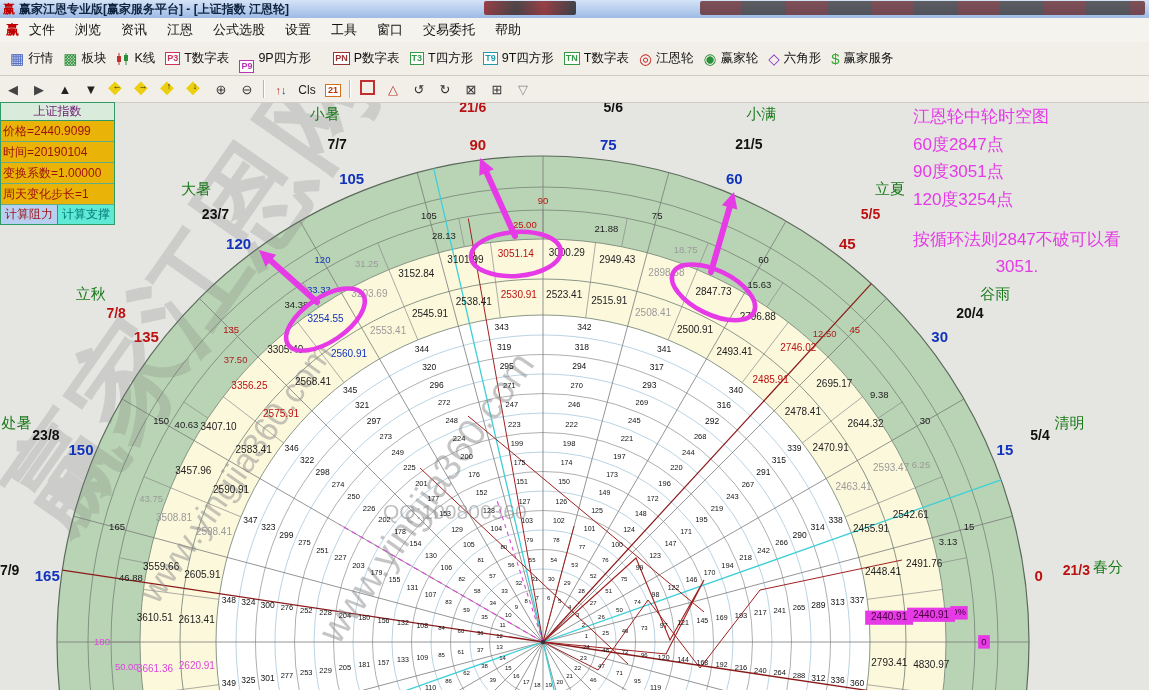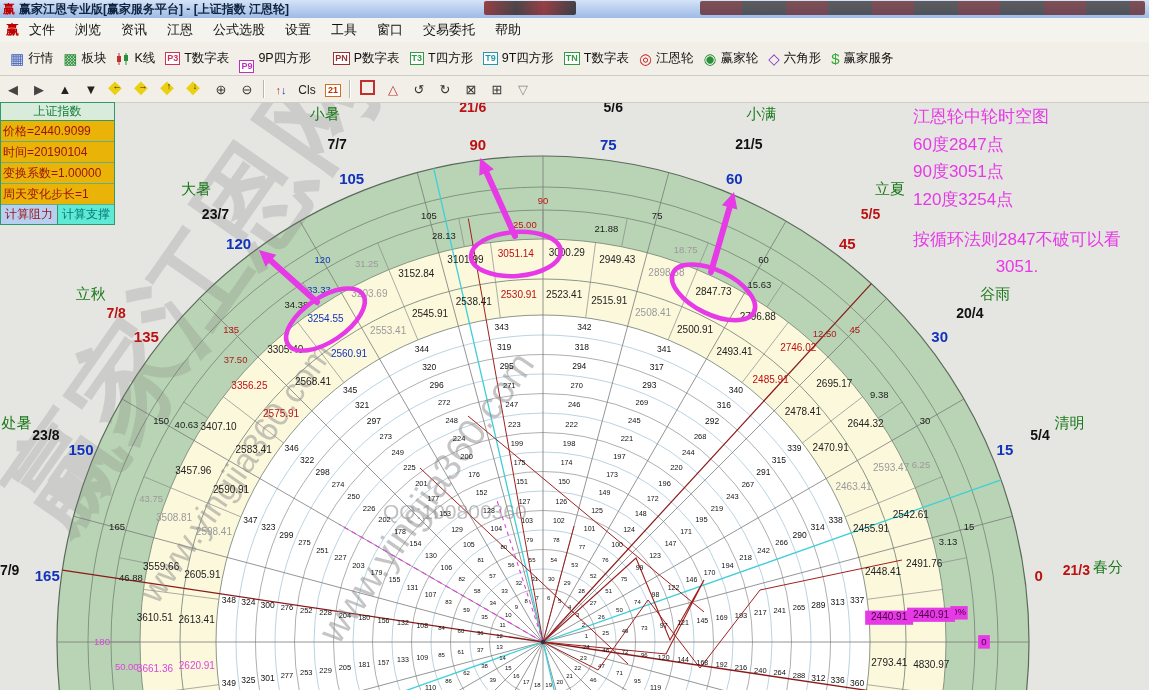--- a/index.html
+++ b/index.html
@@ -35,21 +35,21 @@
   .cal{display:inline-block;border:1px solid #d07020;font-size:9px;font-weight:bold;color:#c03000;
     line-height:11px;padding:0 2px;background:#fff;}
   .rsq{display:inline-block;width:11px;height:11px;border:2px solid #c03030;background:transparent;}
   .cls-btn{font-size:12px;color:#222;}
   
   .chart{position:absolute;left:0;top:102px;width:1149px;height:588px;background:#e5e5e2;}
   svg text{font-family:"Liberation Sans",sans-serif;}
   
   .panel{position:absolute;left:0;top:102px;width:113px;border:1px solid #2f9a66;
     background:#fff;font-size:12px;z-index:5;}
-  .p-title{background:#d9ecdb;color:#15803d;text-align:center;height:17px;line-height:17px;
+  .p-title{background:#d9ecdb;color:#701a75;text-align:center;height:17px;line-height:17px;
     border-bottom:1px solid #2f9a66;}
   .p-row{background:#eab308;color:#9c1010;height:20px;line-height:20px;padding-left:2px;
     border-bottom:1px solid #5fae8b;white-space:nowrap;overflow:hidden;}
   .p-btns{display:flex;height:19px;line-height:19px;text-align:center;}
   .p-btn1{flex:1;background:#b9cff2;color:#9c1010;border-right:1px solid #2f9a66;cursor:default;}
   .p-btn2{flex:1;background:#5eead4;color:#067878;cursor:default;}
   
   .annot{position:absolute;left:913px;top:103px;color:#e63ae6;font-size:17px;
     line-height:27.5px;z-index:4;white-space:nowrap;}
   .annot .note{margin-top:13px;line-height:27px;text-align:center;}

